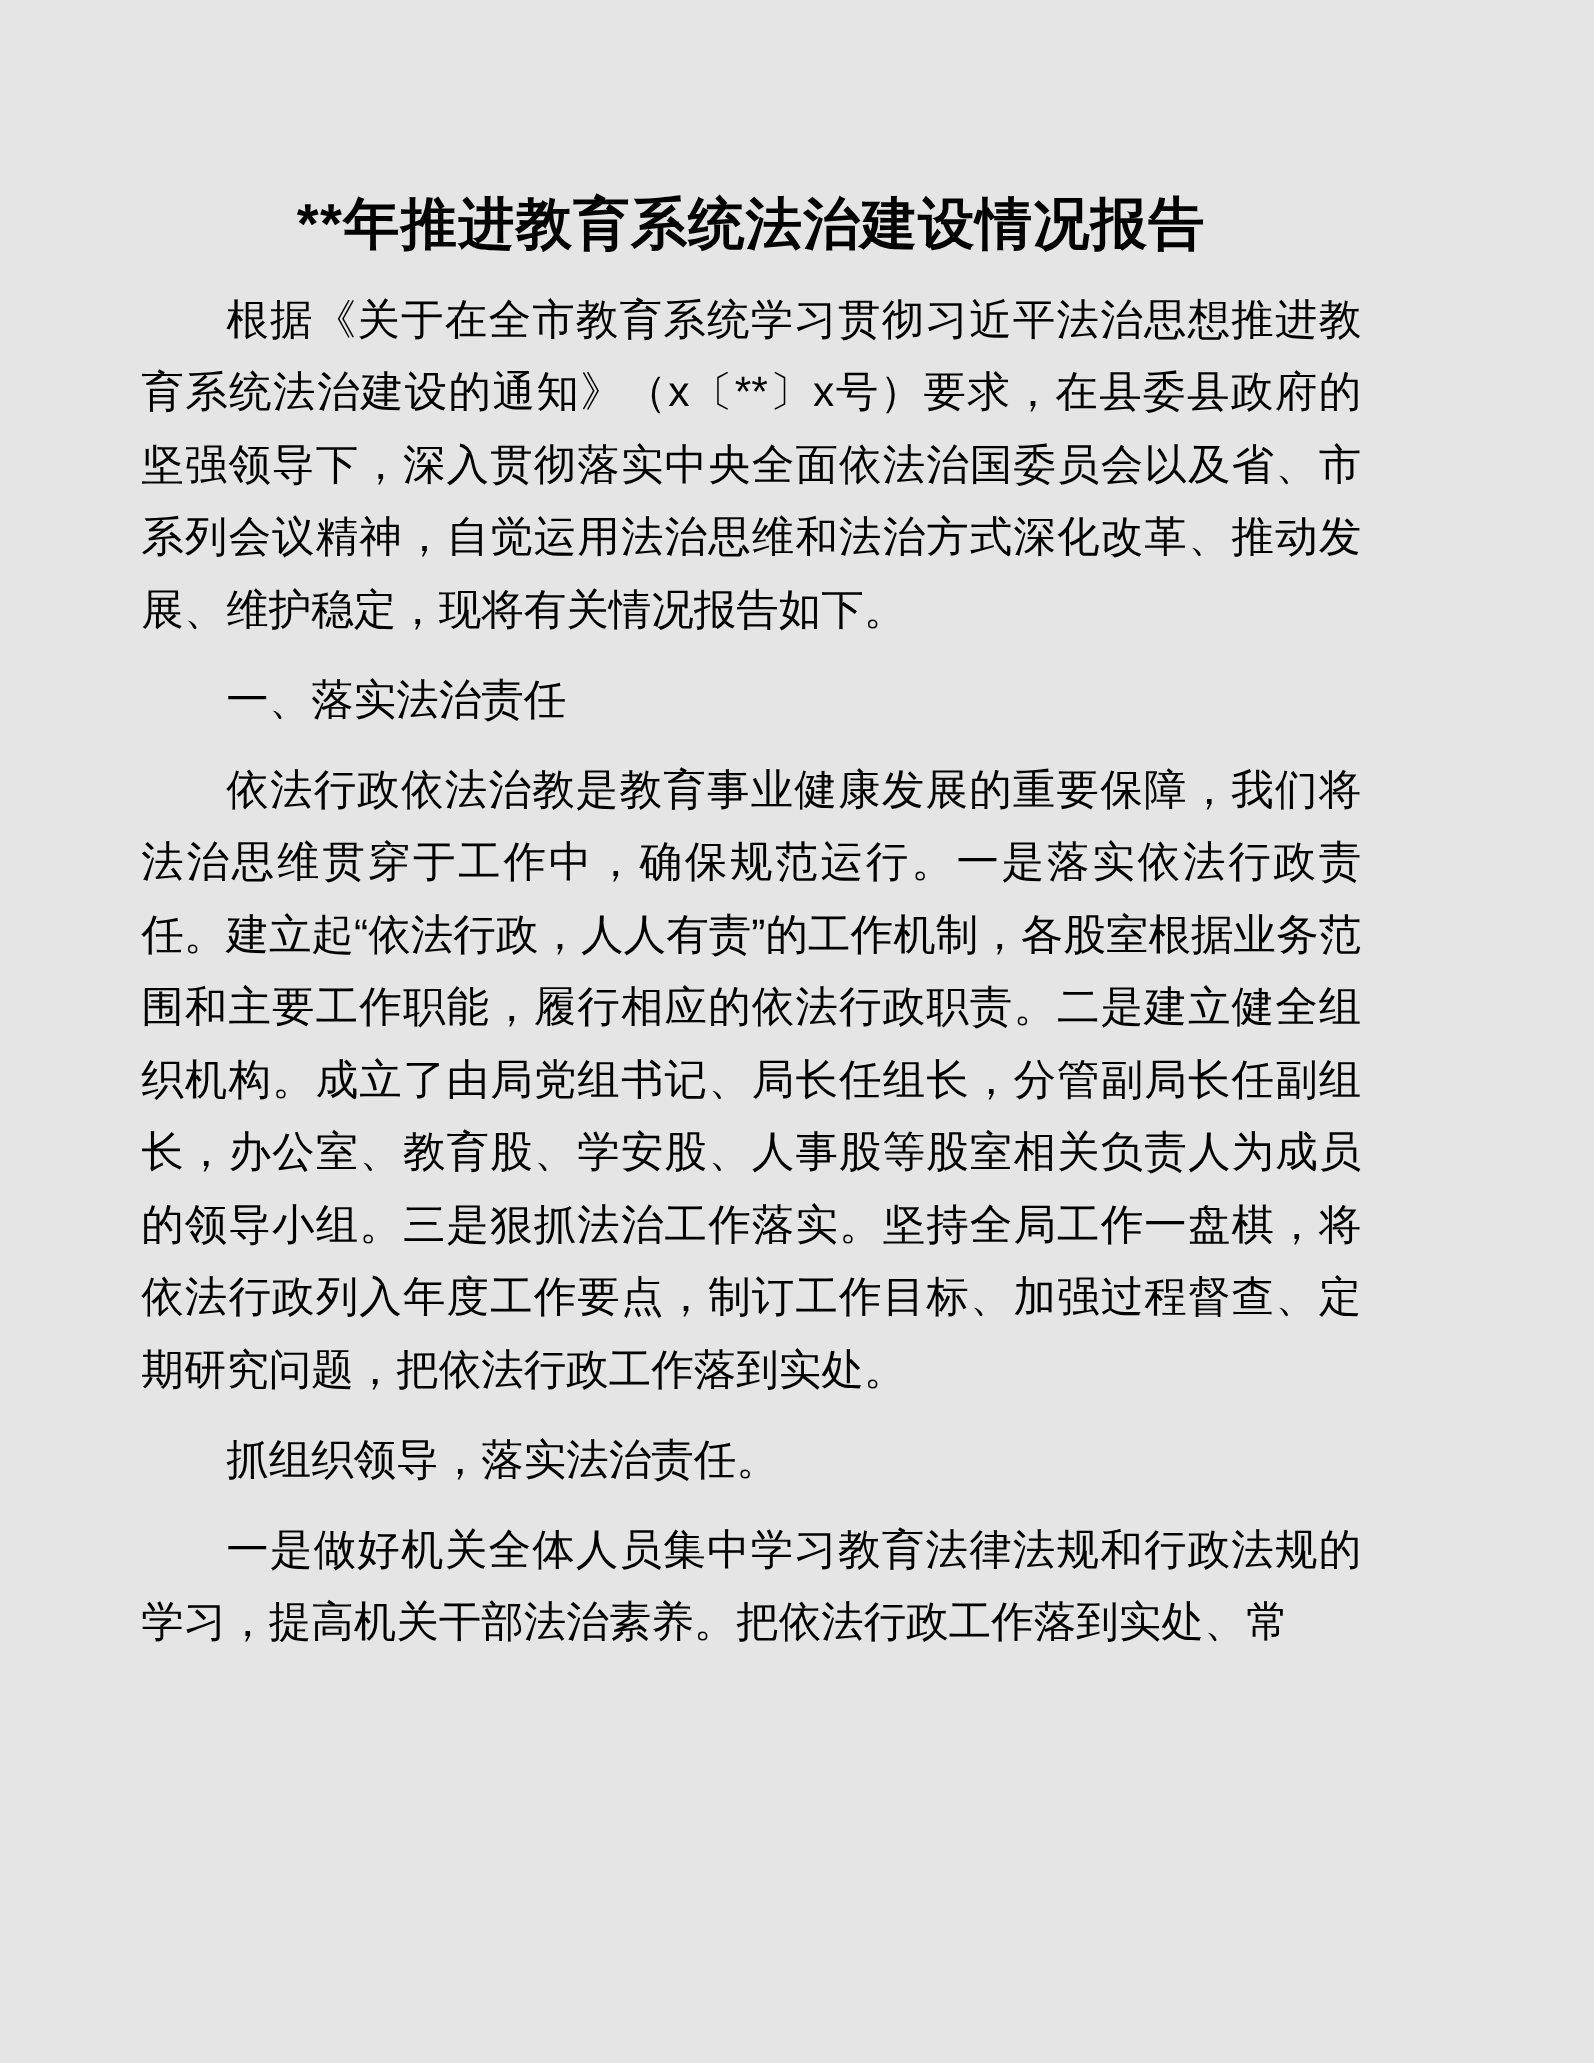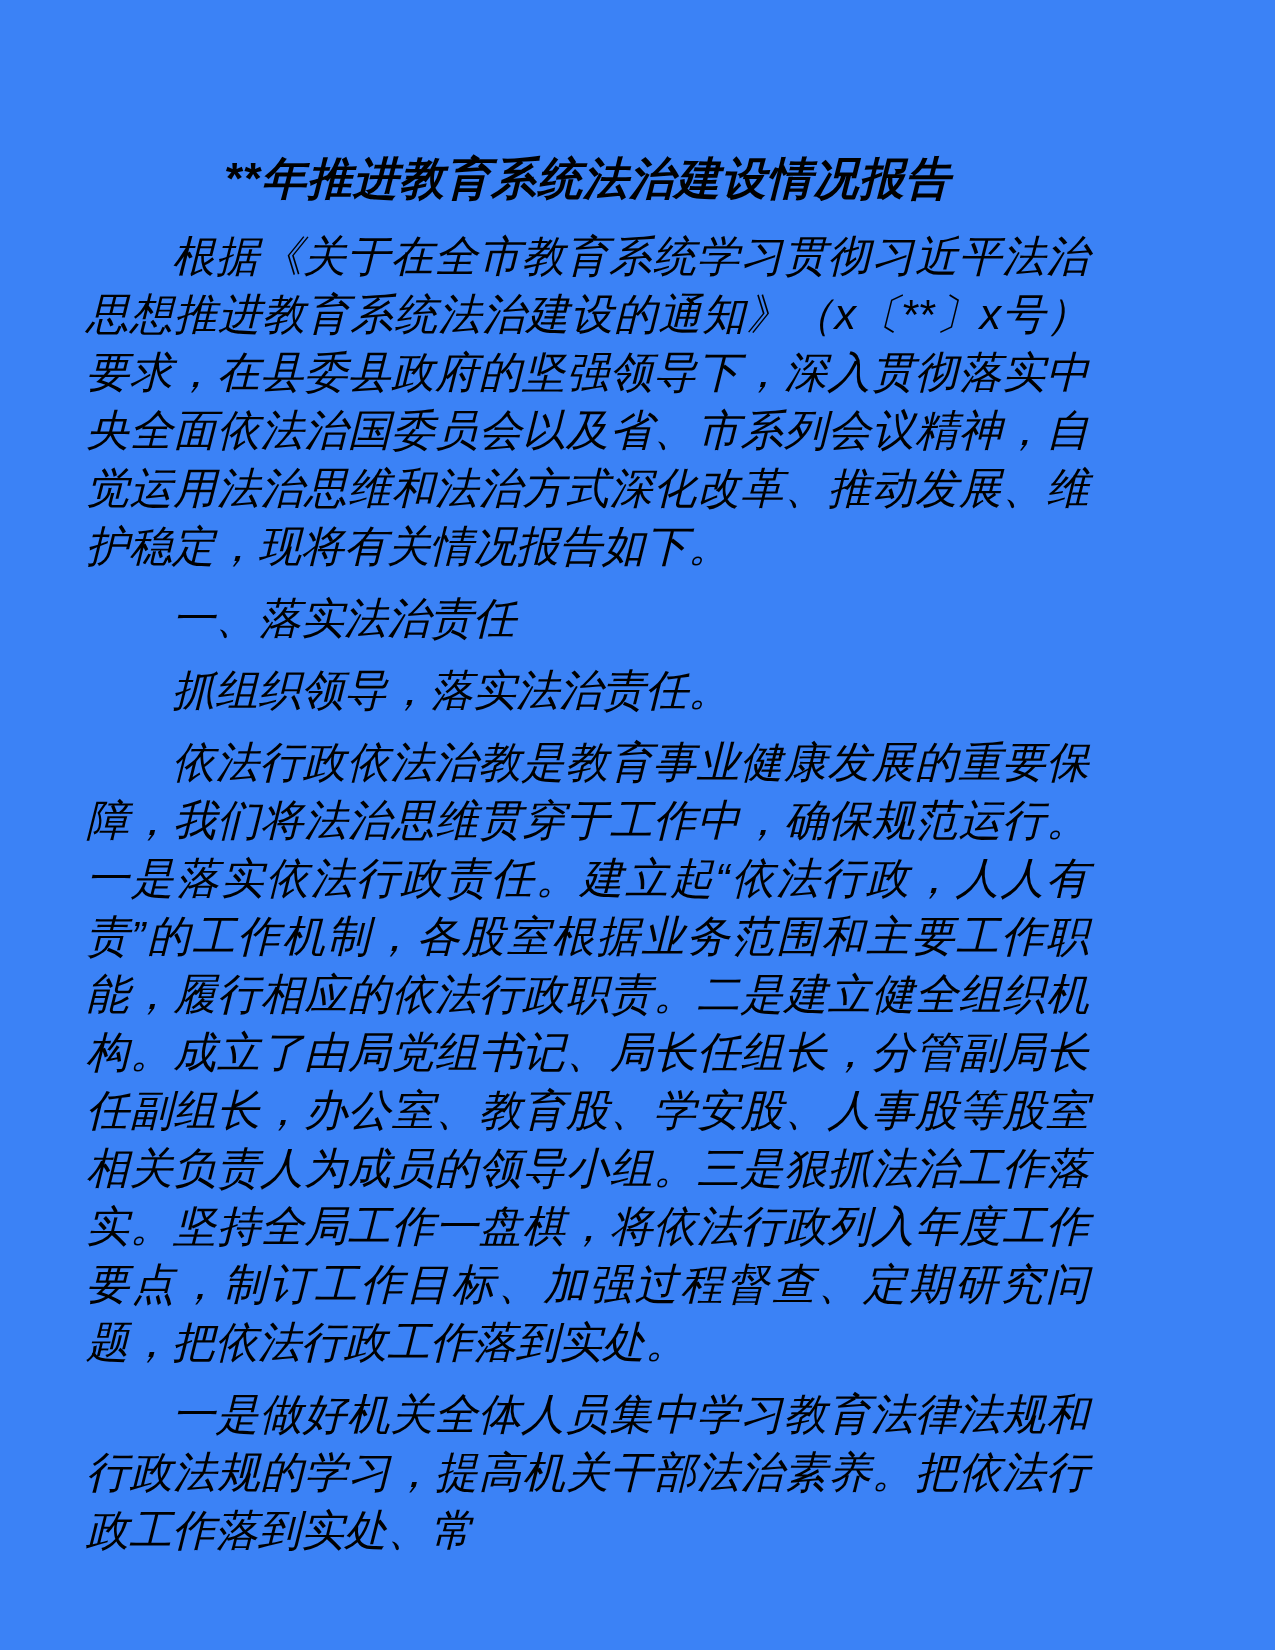--- a/index.html
+++ b/index.html
@@ -5,55 +5,54 @@
   html, body {
     margin: 0;
     padding: 0;
     background: #ffffff;
   }
   .page {
     position: relative;
     width: 1275px;
     height: 1650px;
     box-sizing: border-box;
-    padding: 148px 186px 0 86px;
-    background: #3b82f6;
+    padding: 148px 186px 0 113px;
+    background: #e5e5e5;
     color: #000000;
     font-family: "Liberation Sans", "DejaVu Sans", sans-serif;
     overflow: hidden;
-    font-style: italic;
   }
   .doc-title {
     font-size: 45px;
     line-height: 62px;
     font-weight: bold;
     text-align: center;
     margin: 0 0 17px 0;
     letter-spacing: 1px;
   }
   .doc-para {
-    font-size: 43px;
+    font-size: 34px;
     line-height: 58px;
     font-weight: normal;
     text-align: justify;
     text-indent: 2em;
     margin: 0 0 14px 0;
     word-break: break-all;
     overflow-wrap: break-word;
   }
 </style>
 </head>
 <body>
 
 <div class="page">
   <h1 class="doc-title">**年推进教育系统法治建设情况报告</h1>
 
   <p class="doc-para">根据《关于在全市教育系统学习贯彻习近平法治思想推进教育系统法治建设的通知》（x〔**〕x号）要求，在县委县政府的坚强领导下，深入贯彻落实中央全面依法治国委员会以及省、市系列会议精神，自觉运用法治思维和法治方式深化改革、推动发展、维护稳定，现将有关情况报告如下。</p>
 
   <p class="doc-para">一、落实法治责任</p>
 
+  <p class="doc-para">依法行政依法治教是教育事业健康发展的重要保障，我们将法治思维贯穿于工作中，确保规范运行。一是落实依法行政责任。建立起“依法行政，人人有责”的工作机制，各股室根据业务范围和主要工作职能，履行相应的依法行政职责。二是建立健全组织机构。成立了由局党组书记、局长任组长，分管副局长任副组长，办公室、教育股、学安股、人事股等股室相关负责人为成员的领导小组。三是狠抓法治工作落实。坚持全局工作一盘棋，将依法行政列入年度工作要点，制订工作目标、加强过程督查、定期研究问题，把依法行政工作落到实处。</p>
+
   <p class="doc-para">抓组织领导，落实法治责任。</p>
-
-  <p class="doc-para">依法行政依法治教是教育事业健康发展的重要保障，我们将法治思维贯穿于工作中，确保规范运行。一是落实依法行政责任。建立起“依法行政，人人有责”的工作机制，各股室根据业务范围和主要工作职能，履行相应的依法行政职责。二是建立健全组织机构。成立了由局党组书记、局长任组长，分管副局长任副组长，办公室、教育股、学安股、人事股等股室相关负责人为成员的领导小组。三是狠抓法治工作落实。坚持全局工作一盘棋，将依法行政列入年度工作要点，制订工作目标、加强过程督查、定期研究问题，把依法行政工作落到实处。</p>
 
 
   <p class="doc-para">一是做好机关全体人员集中学习教育法律法规和行政法规的学习，提高机关干部法治素养。把依法行政工作落到实处、常</p>
 </div>
 
 </body></html>

